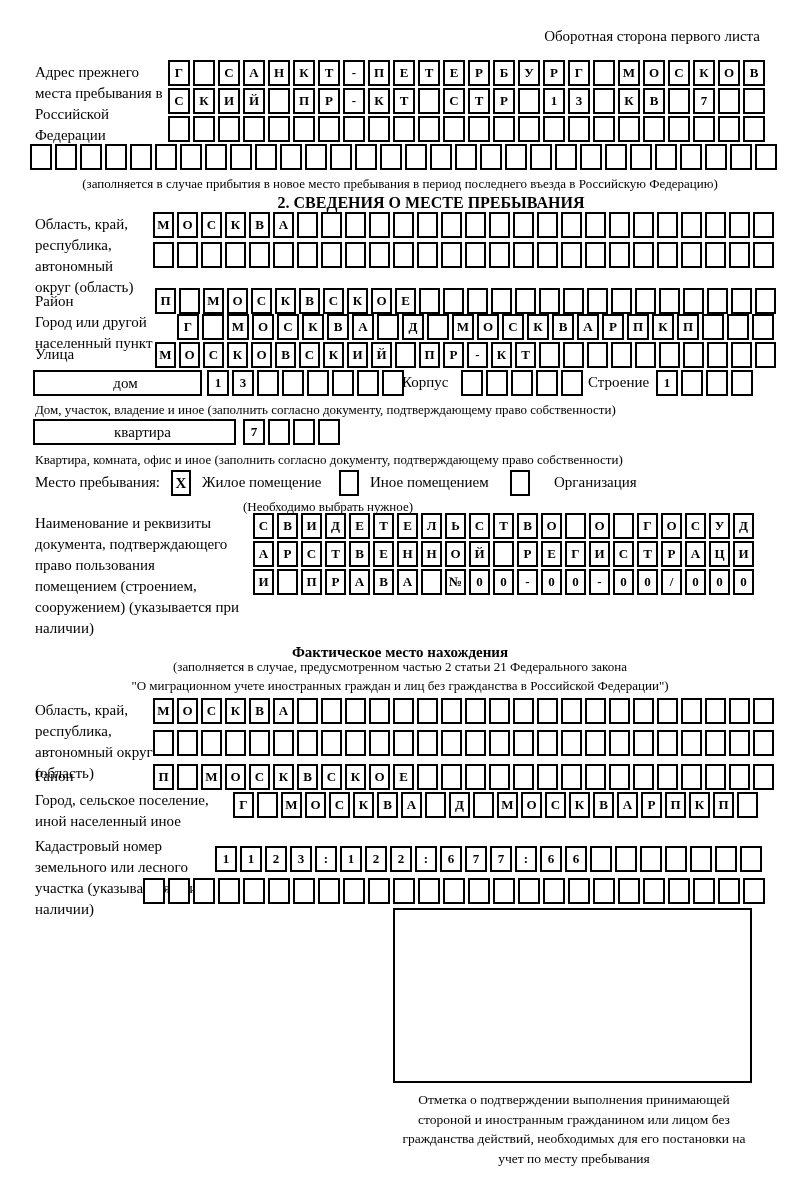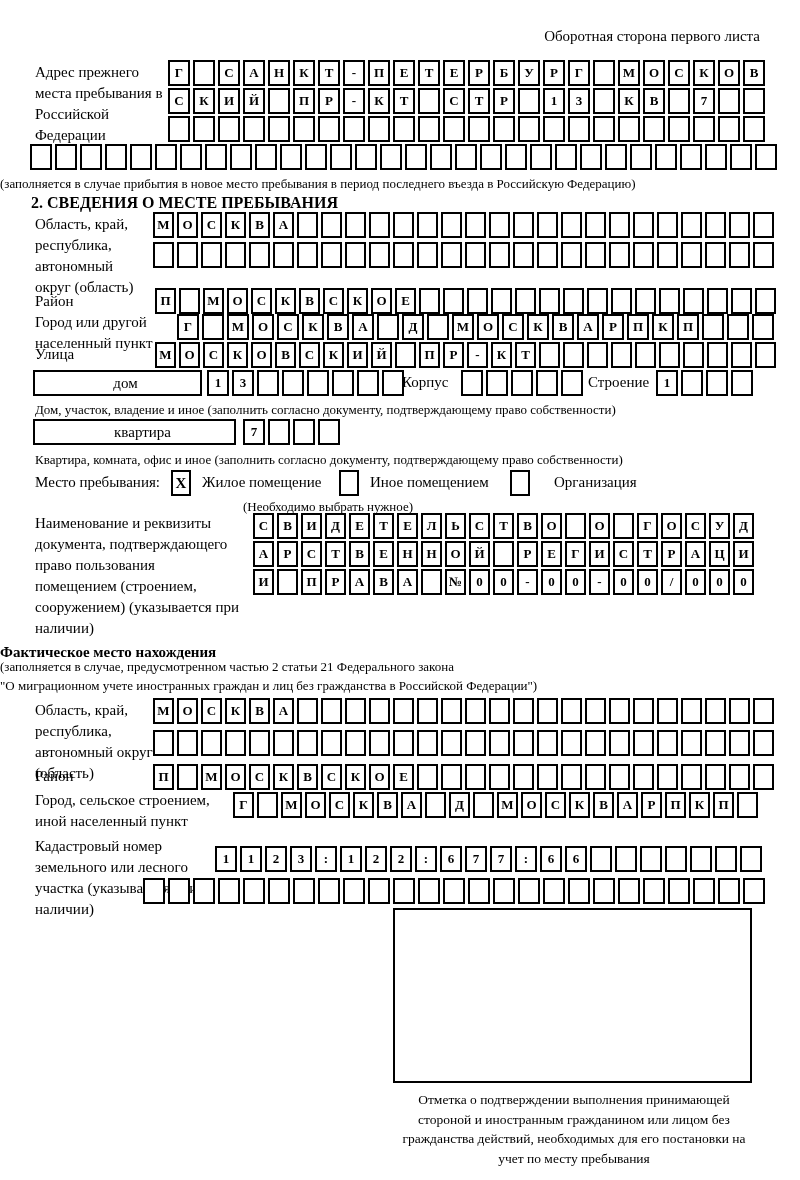--- a/index.html
+++ b/index.html
@@ -3,21 +3,21 @@
 <meta charset="utf-8">
 <style>
   html,body{margin:0;padding:0;background:#fff;}
   .page{position:relative;width:800px;height:1180px;background:#fff;color:#000;
         font-family:"Liberation Serif",serif;overflow:hidden;}
   .abs{position:absolute;}
   .lbl{font-size:15px;line-height:21px;}
   .cap{font-size:13px;line-height:17px;}
   .title{font-size:16px;font-weight:bold;}
   .subtitle{font-size:15px;font-weight:bold;}
-  .center{left:0;width:800px;text-align:left;}
+  .center{left:0;width:800px;text-align:center;}
   .cellrow{display:flex;gap:3px;}
   .cell{display:flex;align-items:center;justify-content:center;height:26px;
         border:2px solid #000;box-sizing:border-box;background:#fff;
         font-size:13px;font-weight:bold;font-family:"Liberation Serif",serif;}
   .pw25 .cell{width:22px;}
   .pw24 .cell{width:21px;}
   .chk{width:20px;height:26px;border:2px solid #000;box-sizing:border-box;
        display:flex;align-items:center;justify-content:center;
        font-size:15px;font-weight:bold;background:#fff;}
   .fieldbox{border:2px solid #000;box-sizing:border-box;height:26px;background:#fff;
@@ -494,21 +494,21 @@
       <span class="cell"></span>
       <span class="cell"></span>
       <span class="cell"></span>
       <span class="cell"></span>
       <span class="cell"></span>
       <span class="cell"></span>
       <span class="cell"></span>
       <span class="cell"></span>
     </div>
 
-  <div class="abs lbl" style="left:35px;top:790px;width:200px;">Город, сельское строением, иной населенный пункт</div>
+  <div class="abs lbl" style="left:35px;top:790px;width:200px;">Город, сельское поселение, иной населенный иное</div>
   <div class="abs cellrow pw24" style="left:233px;top:792px;">
       <span class="cell">Г</span>
       <span class="cell"></span>
       <span class="cell">М</span>
       <span class="cell">О</span>
       <span class="cell">С</span>
       <span class="cell">К</span>
       <span class="cell">В</span>
       <span class="cell">А</span>
       <span class="cell"></span>

